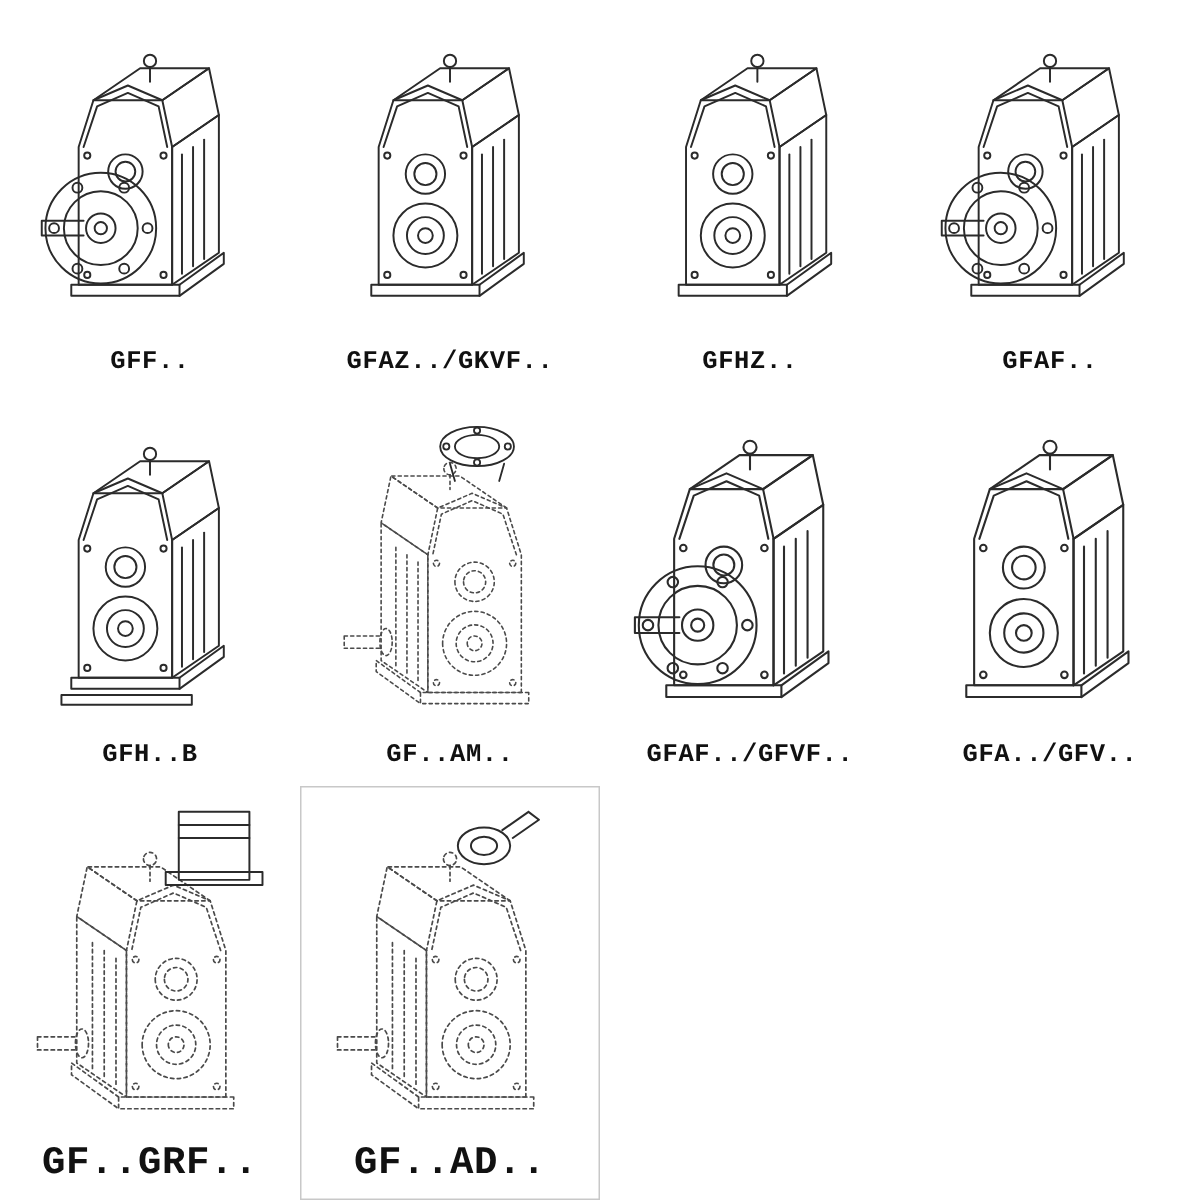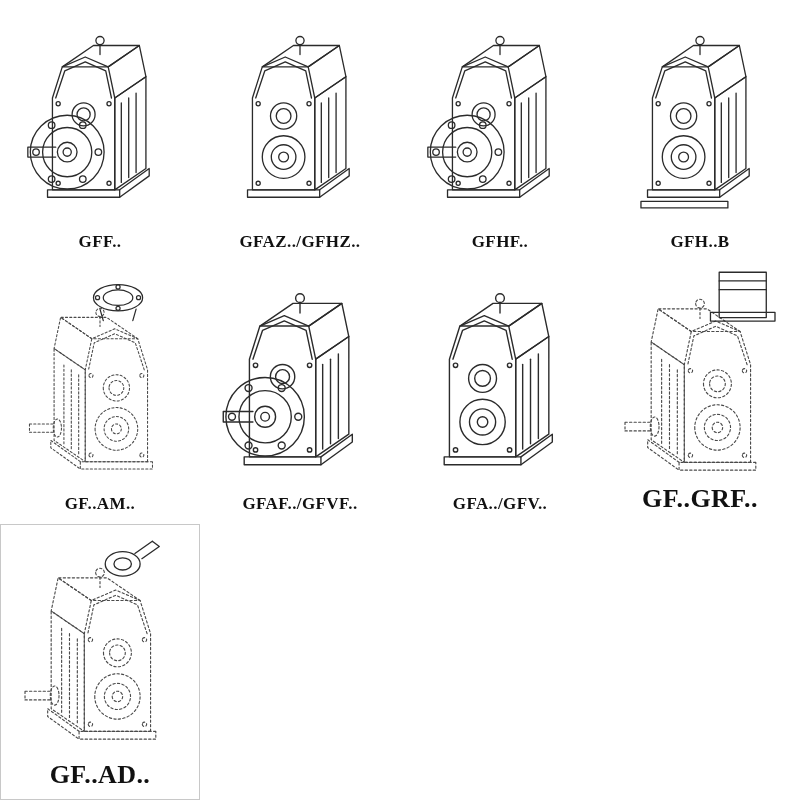--- a/index.html
+++ b/index.html
@@ -1,21 +1,21 @@
 <!DOCTYPE html>
 <html><head>
 <meta charset="utf-8">
 <style>
   html,body{margin:0;padding:0;background:#ffffff;}
   .page{
     width:800px;height:800px;background:#ffffff;
     display:grid;
     grid-template-columns:repeat(4,1fr);
     grid-template-rows:262px 262px 276px;
-    font-family:Liberation Serif, serif;
+    font-family:Liberation Mono, monospace;
     box-sizing:border-box;
   }
   .cell{
     margin:0;display:flex;flex-direction:column;align-items:center;
     justify-content:flex-end;box-sizing:border-box;padding:4px 2px 10px 2px;
   }
   .cell.boxed{outline:1px solid #c8c8c8;outline-offset:-1px;}
   .art{flex:1 1 auto;display:flex;align-items:center;justify-content:center;width:100%;}
   .art svg{
     display:block;height:205px;width:176px;
@@ -112,31 +112,39 @@
     </div>
     <figcaption class="lbl">GFF..</figcaption>
   </figure>
 
   <figure class="cell">
     <div class="art">
       <svg viewBox="0 0 200 250">
           <use href="#gbx-bores"></use>
         </svg>
     </div>
-    <figcaption class="lbl">GFAZ../GFHZ..</figcaption>
-  </figure>
-
+    <figcaption class="lbl">GFAZ../GKVF..</figcaption>
+  </figure>
+
+  <figure class="cell">
+    <div class="art">
+      <svg viewBox="0 0 200 250">
+          <use href="#gbx-bores" transform="translate(6,0)"></use>
+        </svg>
+    </div>
+    <figcaption class="lbl">GFHZ..</figcaption>
+  </figure>
 
   <figure class="cell">
     <div class="art">
       <svg viewBox="0 0 200 250">
           <use href="#gbx-flange"></use>
         </svg>
     </div>
-    <figcaption class="lbl">GFHF..</figcaption>
+    <figcaption class="lbl">GFAF..</figcaption>
   </figure>
 
 
   <figure class="cell">
     <div class="art">
       <svg viewBox="0 0 200 250">
         <use href="#gbx-bores"></use>
         <path d="M28 226 L134 226 L134 234 L28 234 Z"></path>
       </svg>
     </div>

